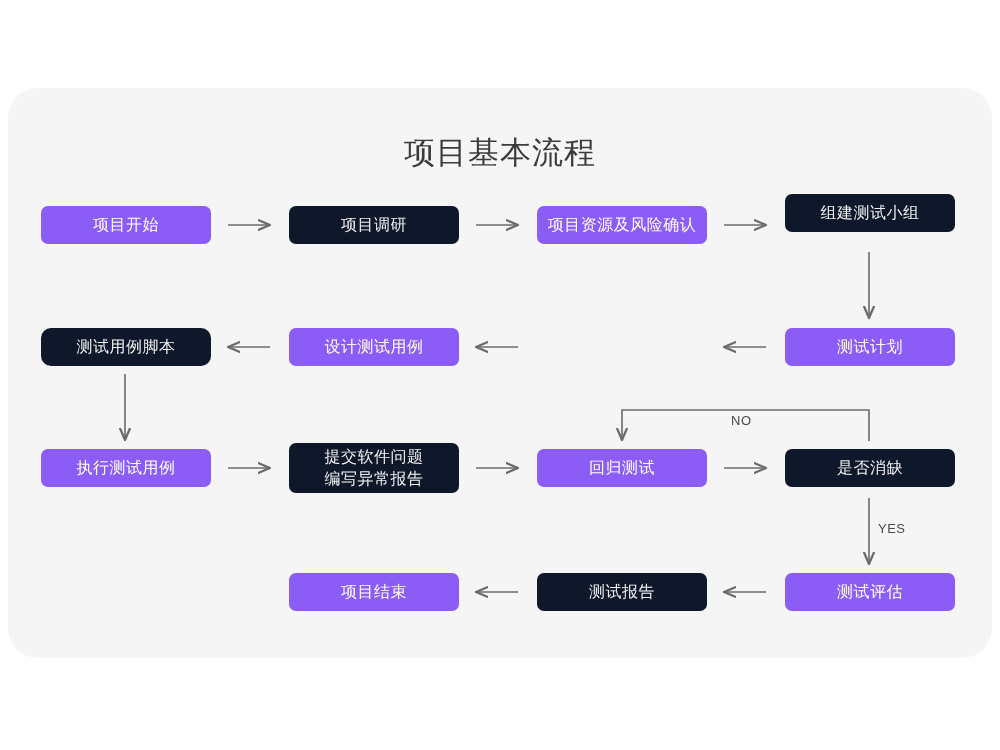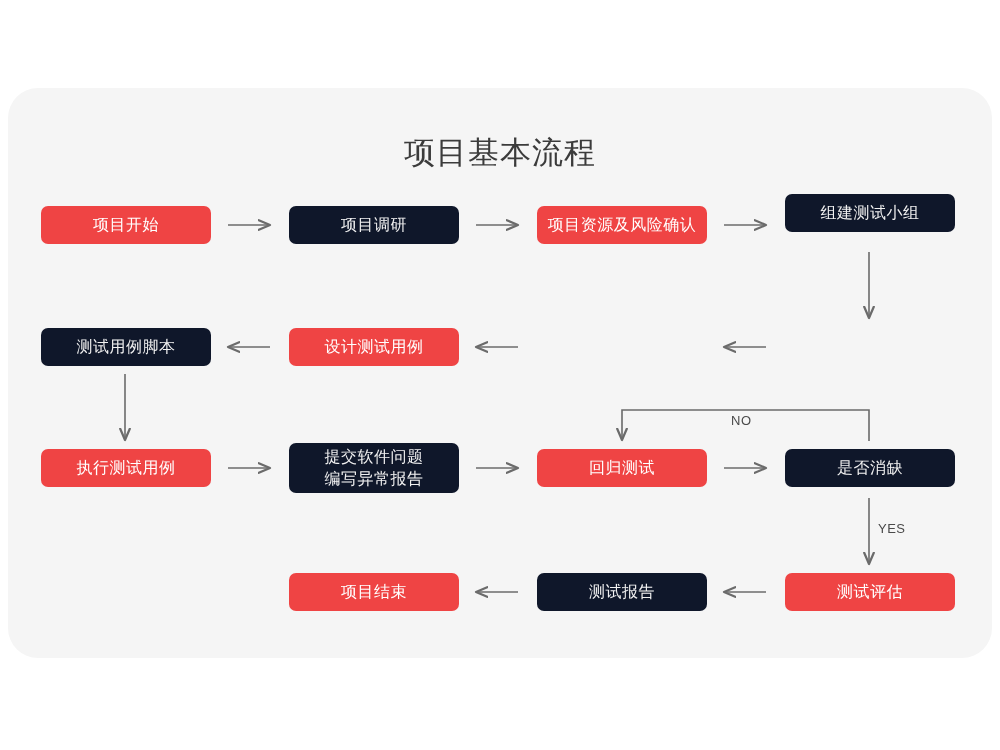--- a/index.html
+++ b/index.html
@@ -46,21 +46,21 @@
     display: flex;
     align-items: center;
     justify-content: center;
     text-align: center;
     font-size: 16px;
     line-height: 22px;
     box-sizing: border-box;
     letter-spacing: 0.5px;
   }
   .node.purple {
-    background: #ef4444;
+    background: #8b5cf6;
     color: #ffffff;
   }
   .node.gray {
     background: #0f172a;
     color: #f1f1f1;
   }
   .node-label {
     white-space: pre-line;
     display: block;
   }
@@ -127,25 +127,28 @@
   <div class="node gray" style="left:289px; top:206px; width:170px; height:38px;">
     <span class="node-label">项目调研</span>
   </div>
   <div class="node purple" style="left:537px; top:206px; width:170px; height:38px;">
     <span class="node-label">项目资源及风险确认</span>
   </div>
   <div class="node gray" style="left:785px; top:194px; width:170px; height:38px;">
     <span class="node-label">组建测试小组</span>
   </div>
 
-  <div class="node gray" style="left:41px;  top:328px; width:170px; height:38px;">
+  <div class="node gray" style="left:41px;  top:328px; width:170px; height:38px;border-radius:10px;">
     <span class="node-label">测试用例脚本</span>
   </div>
   <div class="node purple" style="left:289px; top:328px; width:170px; height:38px;">
     <span class="node-label">设计测试用例</span>
+  </div>
+  <div class="node purple" style="left:785px; top:328px; width:170px; height:38px;">
+    <span class="node-label">测试计划</span>
   </div>
 
   <div class="node purple" style="left:41px;  top:449px; width:170px; height:38px;">
     <span class="node-label">执行测试用例</span>
   </div>
   <div class="node gray" style="left:289px; top:443px; width:170px; height:50px;">
     <span class="node-label">提交软件问题
 编写异常报告</span>
   </div>
   <div class="node purple" style="left:537px; top:449px; width:170px; height:38px;">

